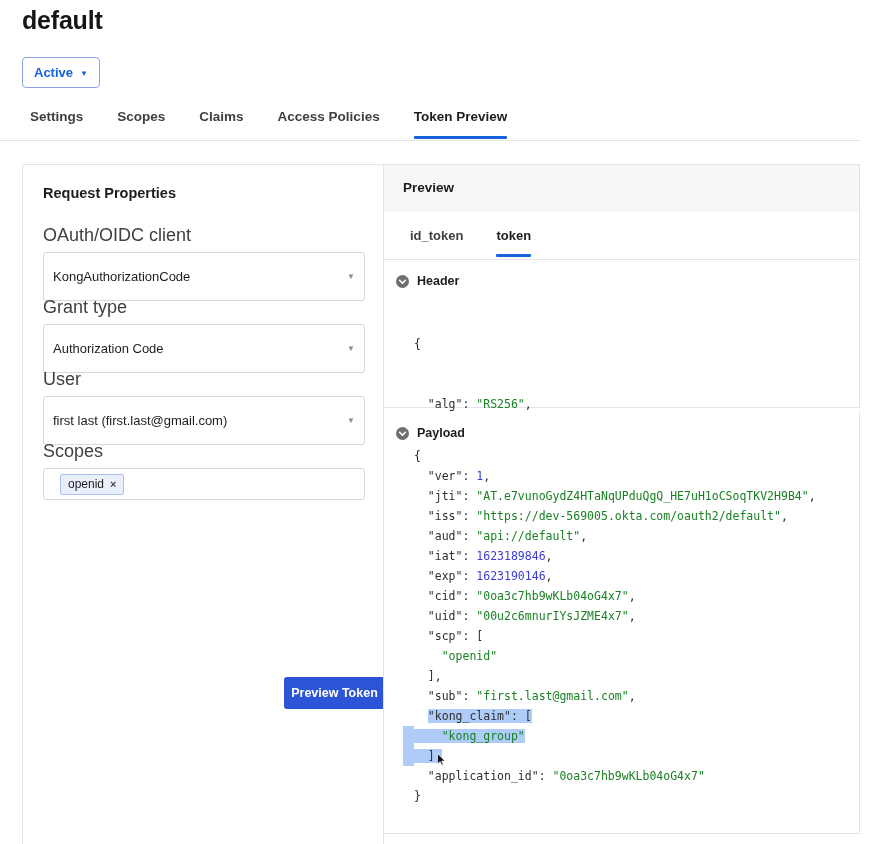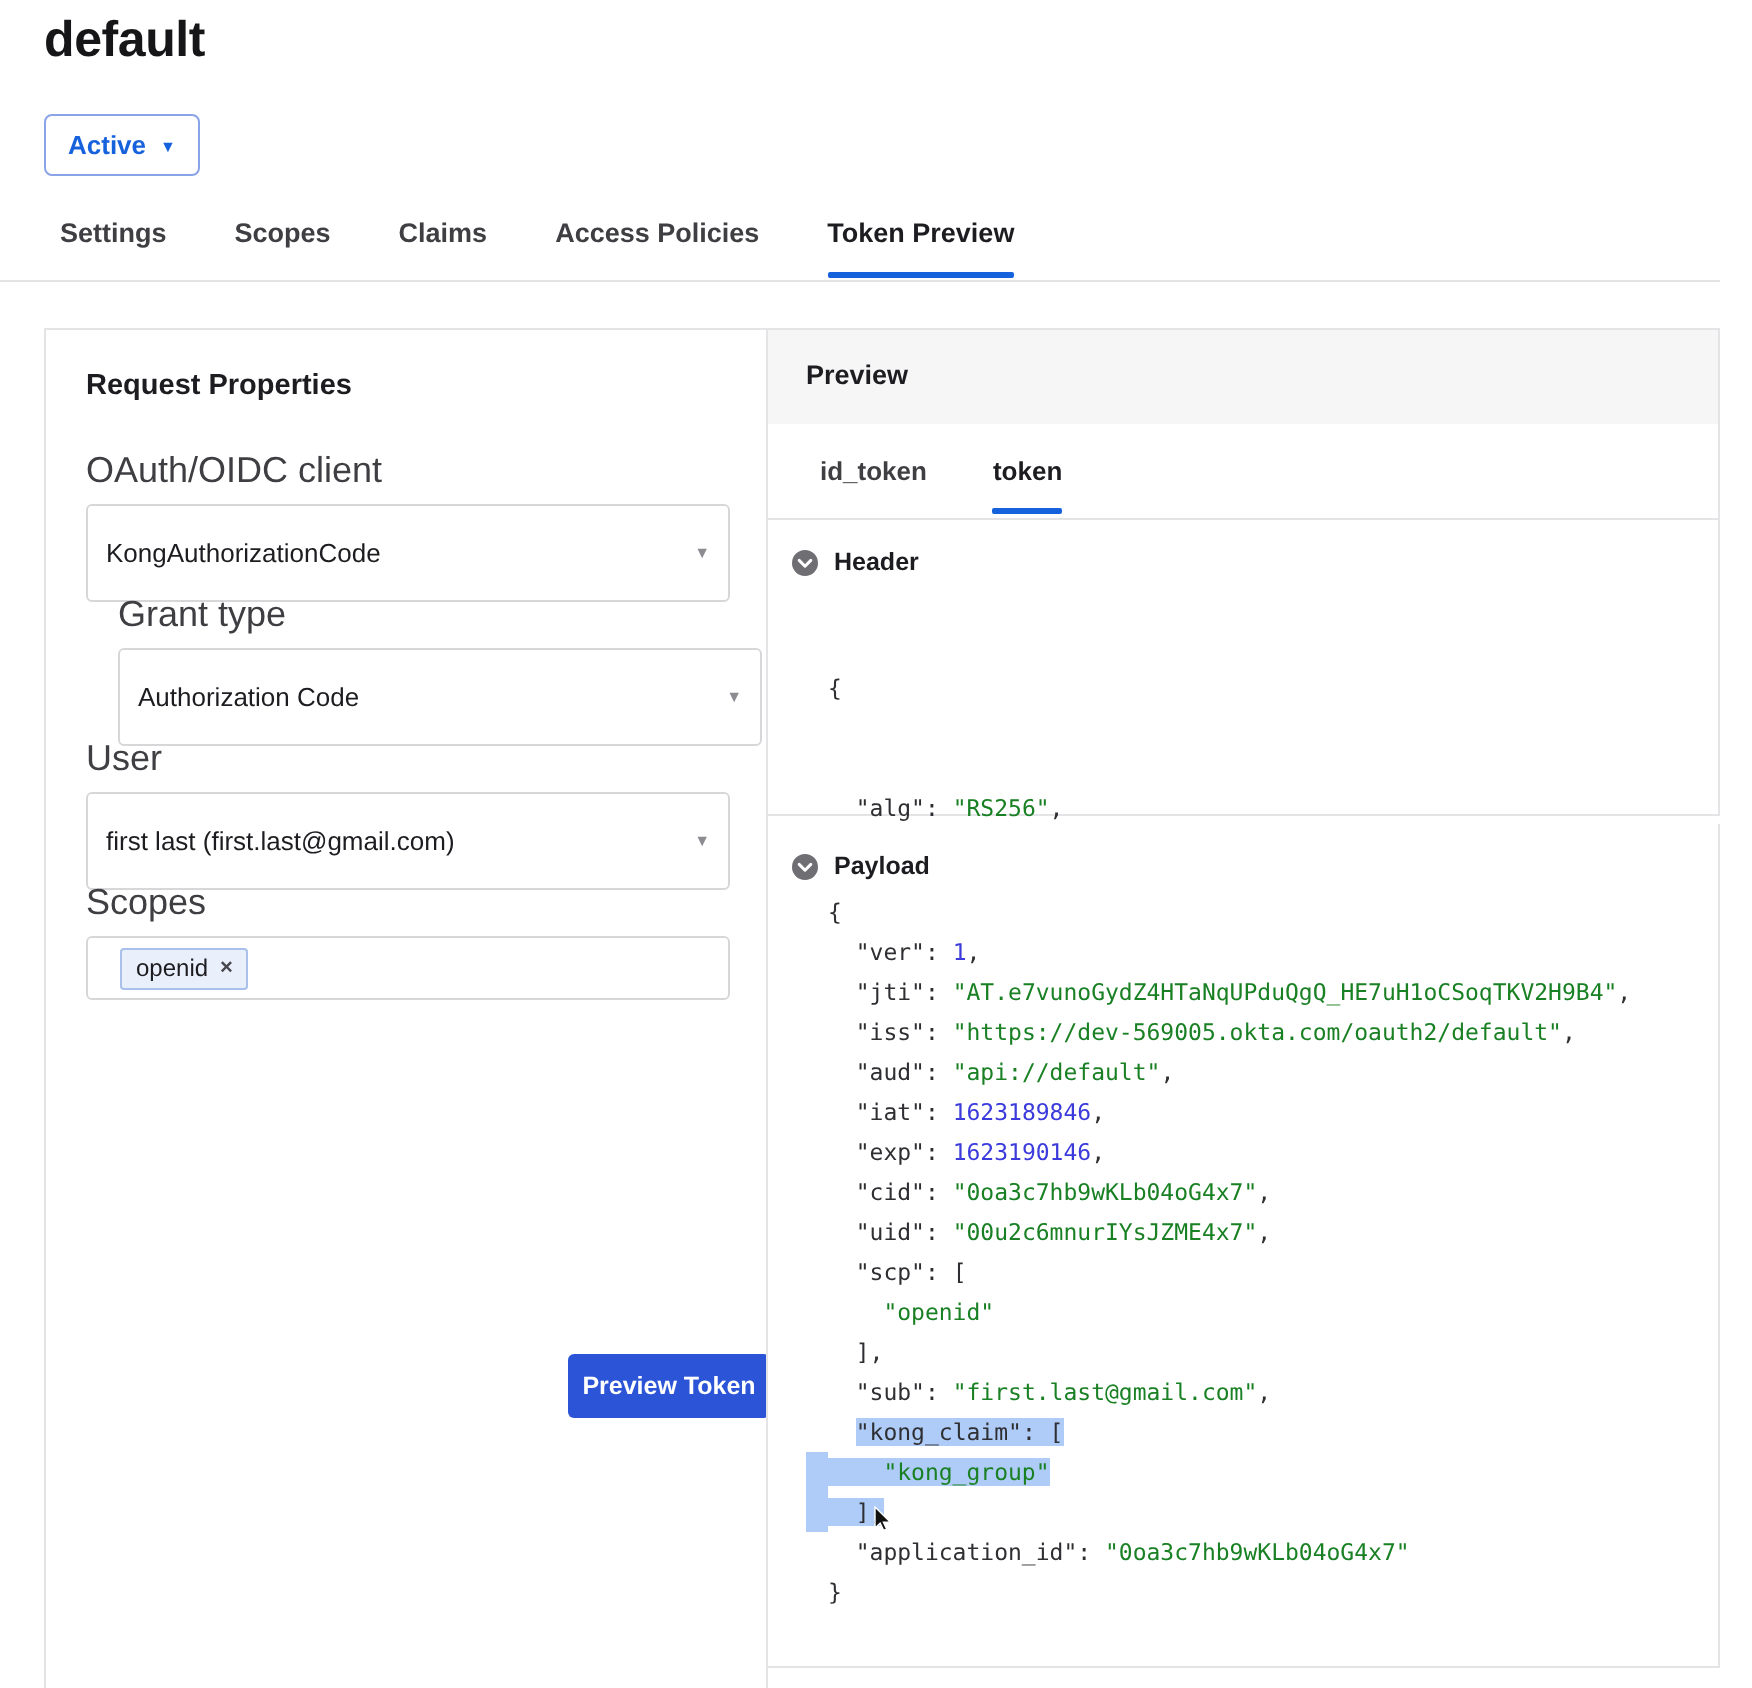--- a/index.html
+++ b/index.html
@@ -353,21 +353,21 @@
     <div id="request-title">Request Properties</div>
 
     <div class="field" style="top:60px;">
       <span class="field-label">OAuth/OIDC client</span>
       <div class="select-box">
         <span>KongAuthorizationCode</span>
         <span class="select-caret">▼</span>
       </div>
     </div>
 
-    <div class="field" style="top:132px;margin-left:16px;">
+    <div class="field" style="top:132px;">
       <span class="field-label">Grant type</span>
       <div class="select-box">
         <span>Authorization Code</span>
         <span class="select-caret">▼</span>
       </div>
     </div>
 
     <div class="field" style="top:204px;">
       <span class="field-label">User</span>
       <div class="select-box">

